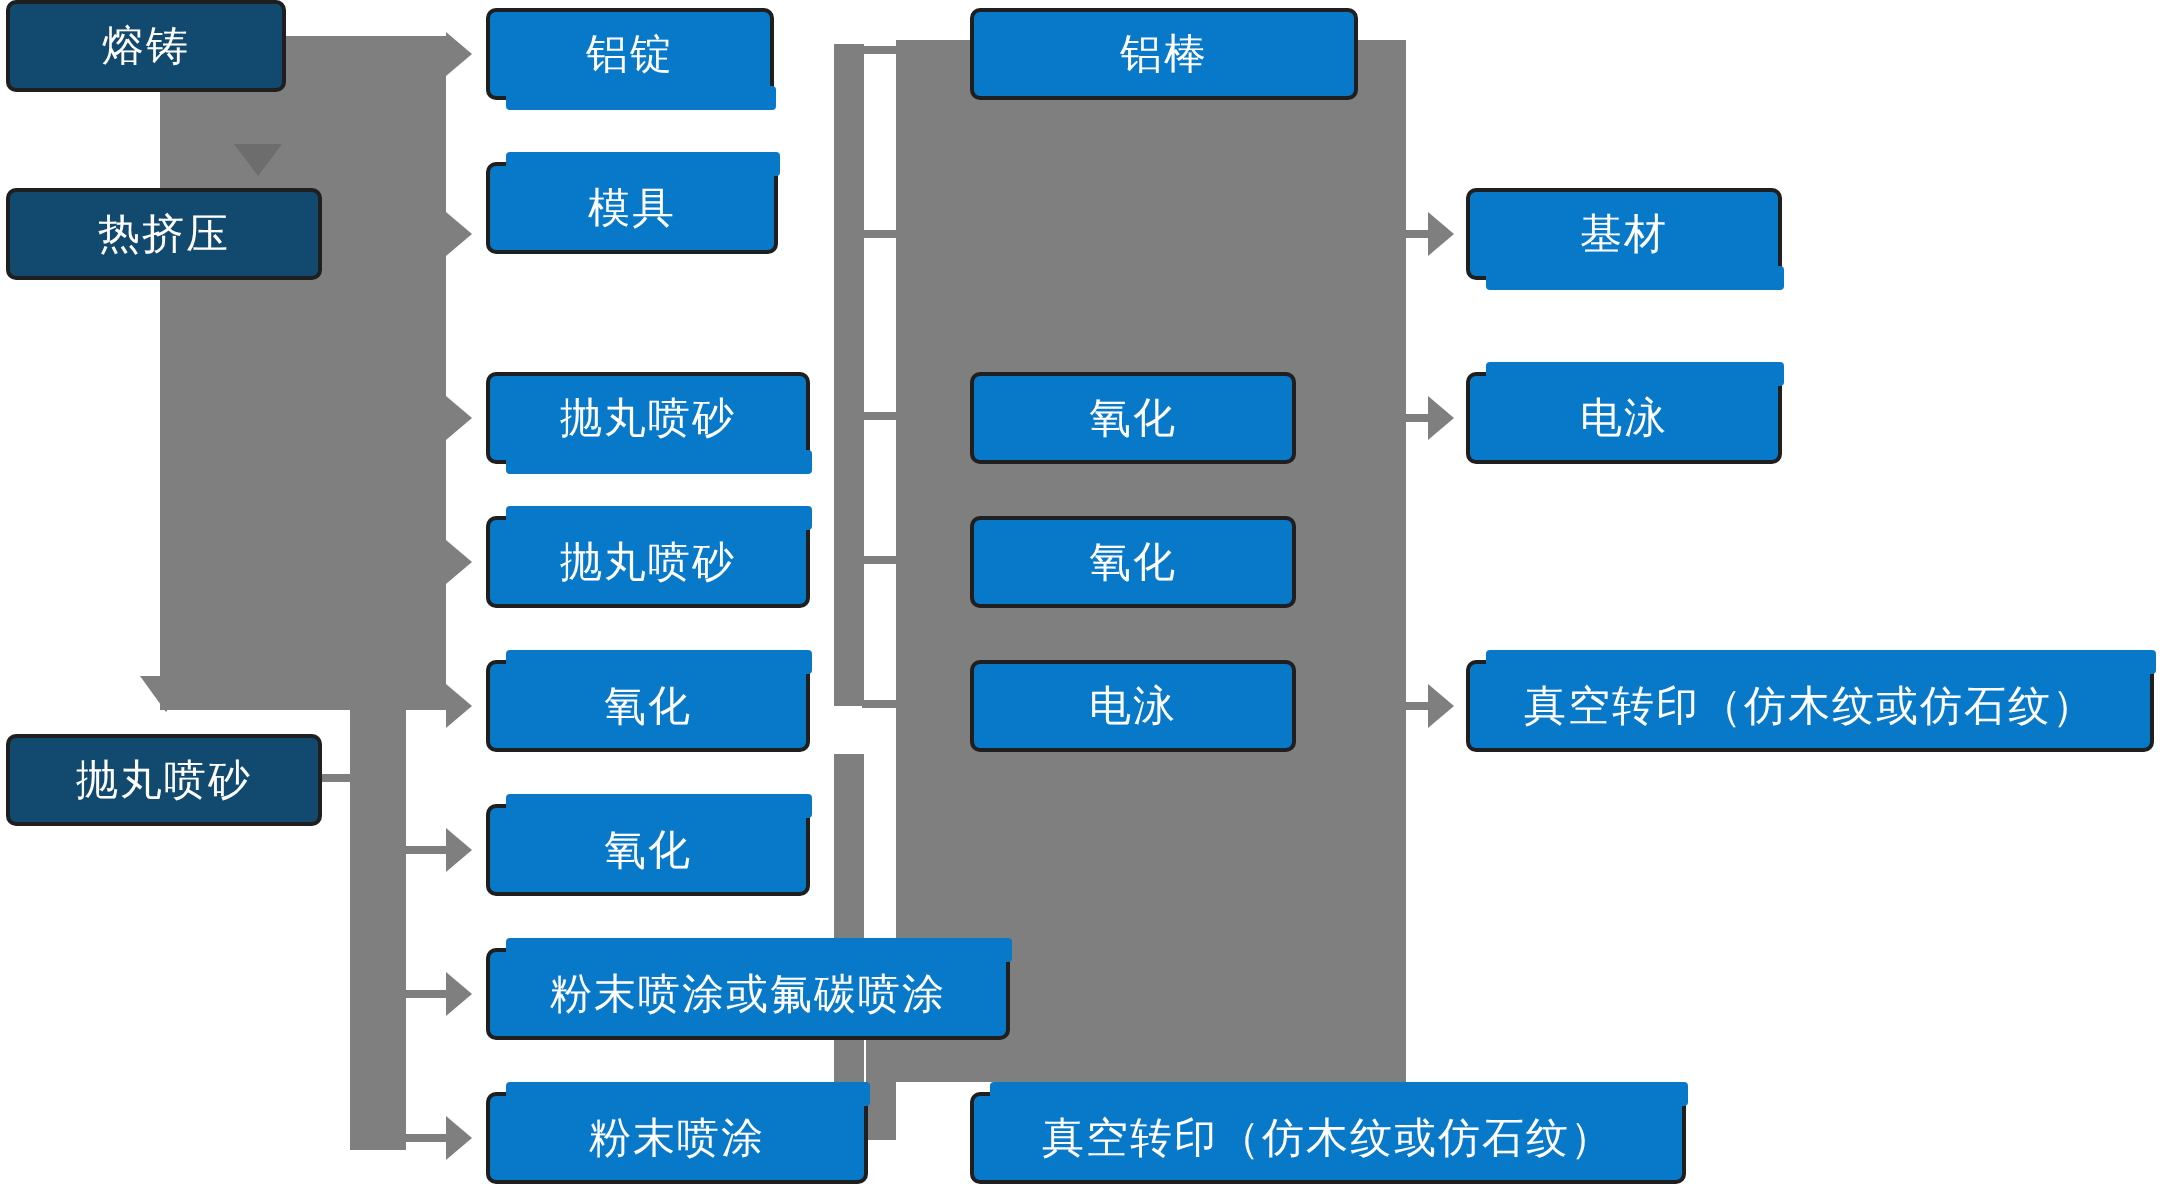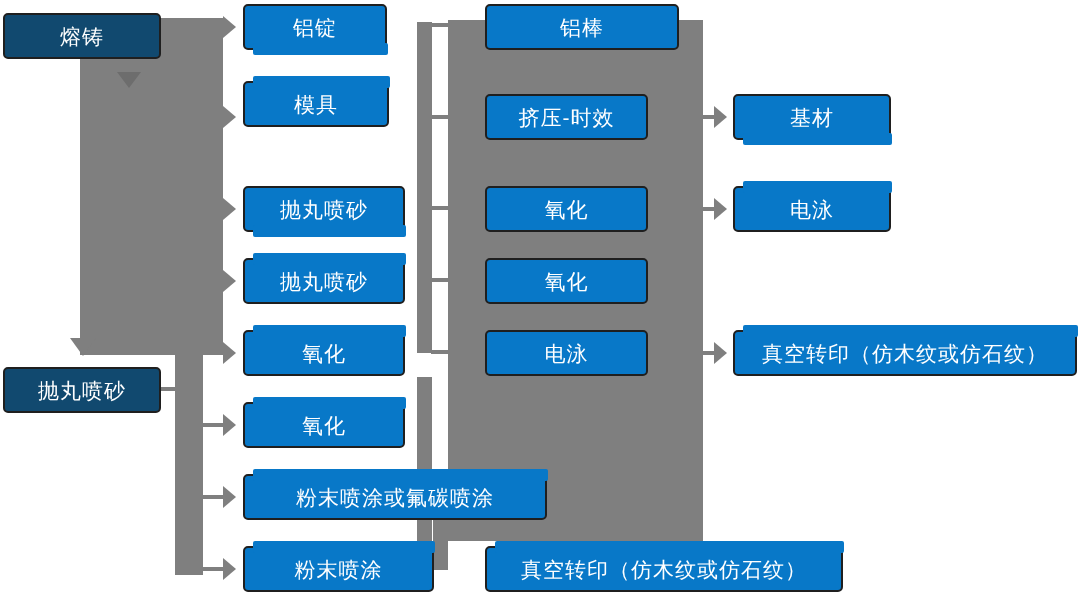--- a/index.html
+++ b/index.html
@@ -71,22 +71,25 @@
 
   <div class="gray" style="left:448px;top:20px;width:255px;height:521px;"></div>
 
   <div class="thin" style="left:703px;top:115px;width:12px;"></div>
   <div class="arr-r" style="left:714px;top:106px;"></div>
   <div class="thin" style="left:703px;top:207px;width:12px;"></div>
   <div class="arr-r" style="left:714px;top:198px;"></div>
   <div class="thin" style="left:703px;top:351px;width:12px;"></div>
   <div class="arr-r" style="left:714px;top:342px;"></div>
 
-  <div class="node navy" style="left:3px;top:13px;width:158px;">
+  <div class="node navy" style="left:3px;top:0;width:140px;">
       <span>熔铸</span>
+    </div>
+  <div class="node navy" style="left:3px;top:94px;width:158px;">
+      <span>热挤压</span>
     </div>
   <div class="node navy" style="left:3px;top:367px;width:158px;">
       <span>抛丸喷砂</span>
     </div>
 
   <div class="node blue echo-b" style="left:243px;top:4px;width:144px;">
       <span>铝锭</span>
     </div>
   <div class="node blue echo-t" style="left:243px;top:81px;width:146px;">
       <span>模具</span>
@@ -96,32 +99,29 @@
     </div>
   <div class="node blue echo-t" style="left:243px;top:258px;width:162px;">
       <span>抛丸喷砂</span>
     </div>
   <div class="node blue echo-t" style="left:243px;top:330px;width:162px;">
       <span>氧化</span>
     </div>
   <div class="node blue echo-t" style="left:243px;top:402px;width:162px;">
       <span>氧化</span>
     </div>
-  <div class="node blue echo-t" style="left:243px;top:474px;width:304px;">
+  <div class="node blue echo-t" style="left:243px;top:474px;width:262px;">
       <span>粉末喷涂或氟碳喷涂</span>
     </div>
   <div class="node blue echo-t" style="left:243px;top:546px;width:191px;">
       <span>粉末喷涂</span>
     </div>
 
   <div class="node blue" style="left:485px;top:4px;width:194px;">
       <span>铝棒</span>
-    </div>
-  <div class="node blue" style="left:485px;top:94px;width:163px;">
-      <span>挤压-时效</span>
     </div>
   <div class="node blue" style="left:485px;top:186px;width:163px;">
       <span>氧化</span>
     </div>
   <div class="node blue" style="left:485px;top:258px;width:163px;">
       <span>氧化</span>
     </div>
   <div class="node blue" style="left:485px;top:330px;width:163px;">
       <span>电泳</span>
     </div>

